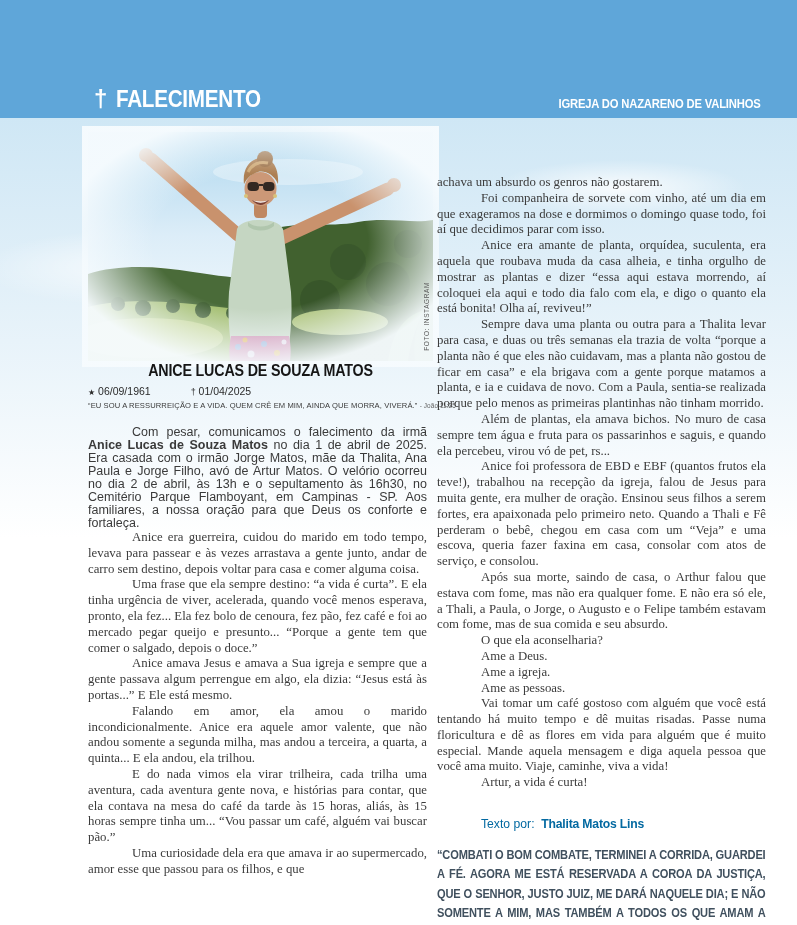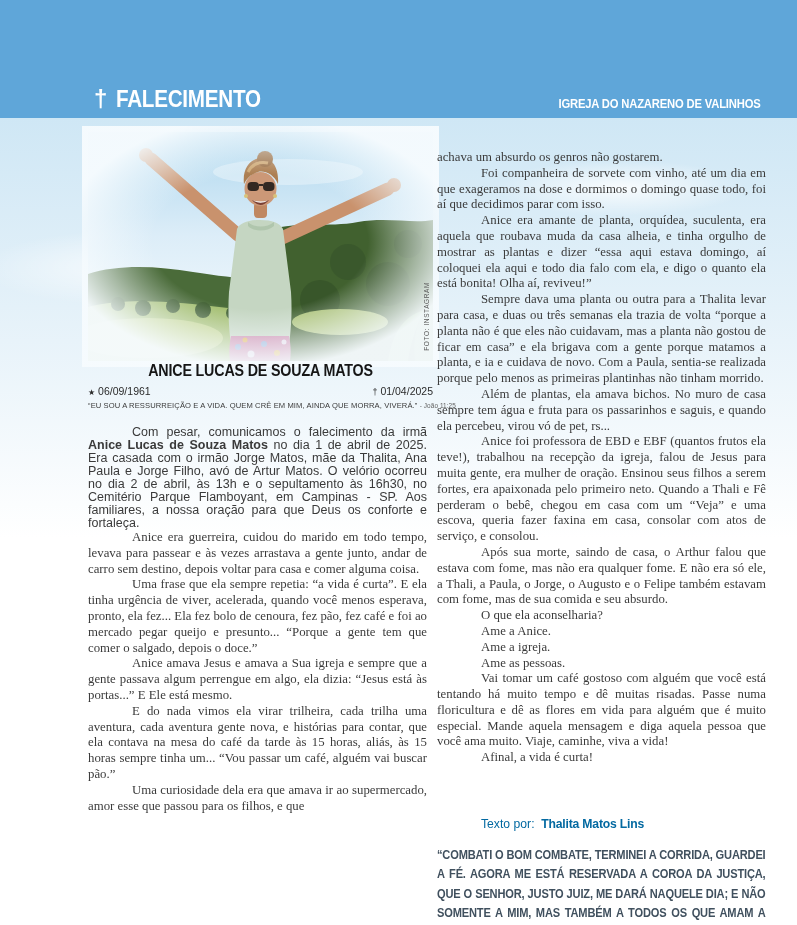--- a/index.html
+++ b/index.html
@@ -46,32 +46,32 @@
     position:absolute; right:3px; bottom:10px;
     writing-mode:vertical-rl; transform:rotate(180deg);
     font-size:6.5px; letter-spacing:.6px; color:#5a5a5a; z-index:2;
   }
   
   .name-block { position:absolute; left:88px; top:361px; width:345px; text-align:center; z-index:2; }
   .deceased-name {
     font-size:17px; font-weight:bold; color:#161616; letter-spacing:-0.2px;
     transform:scaleX(0.84); transform-origin:center top; white-space:nowrap;
   }
-  .dates { margin-top:4px; font-size:10.5px; color:#2b2b2b; display:flex; justify-content:space-between; gap:40px; }
+  .dates { margin-top:4px; font-size:10.5px; color:#2b2b2b; display:flex; justify-content:flex-start; gap:40px; }
   .dates .sym { font-size:9px; }
   .dates .star { font-size:8px; }
   .scripture { margin-top:4px; font-size:7.6px; color:#3a3a3a; letter-spacing:.1px; white-space:nowrap; }
   .scripture-ref { font-size:6.4px; color:#5e5e5e; }
   
   .col-left {
     position:absolute; left:88px; top:426px; width:339px; height:499px;
     overflow:hidden; z-index:2;
   }
   .col-right-paras {
-    position:absolute; left:437px; top:150px; width:329px; height:648px;
+    position:absolute; left:437px; top:175px; width:329px; height:648px;
     overflow:hidden; z-index:2;
   }
   p.para {
     font-family:"Liberation Serif", serif;
     font-size:12.8px; line-height:15.8px; color:#3b3b3b;
     text-align:justify; text-indent:44px;
   }
   p.para.sans {
     font-family:"Liberation Sans", sans-serif;
     font-size:12.5px; line-height:13px; color:#3a3a3a;
@@ -173,40 +173,41 @@
     <div class="dates">
       <span class="date"><span class="sym star">★</span> <span>06/09/1961</span></span>
       <span class="date"><span class="sym">†</span> <span>01/04/2025</span></span>
     </div>
     <div class="scripture"><span>“EU SOU A RESSURREIÇÃO E A VIDA. QUEM CRÊ EM MIM, AINDA QUE MORRA, VIVERÁ.”</span> <span class="scripture-ref">- João 11:25</span></div>
   </div>
 
   <div class="col-left">
       <p class="para sans"><span>Com pesar, comunicamos o falecimento da irmã </span><span style="font-weight: bold;">Anice Lucas de Souza Matos</span><span> no dia 1 de abril de 2025. Era casada com o irmão Jorge Matos, mãe da Thalita, Ana Paula e Jorge Filho, avó de Artur Matos. O velório ocorreu no dia 2 de abril, às 13h e o sepultamento às 16h30, no Cemitério Parque Flamboyant, em Campinas - SP. Aos familiares, a nossa oração para que Deus os conforte e fortaleça.</span></p>
       <p class="para">Anice era guerreira, cuidou do marido em todo tempo, levava para passear e às vezes arrastava a gente junto, andar de carro sem destino, depois voltar para casa e comer alguma coisa.</p>
-      <p class="para">Uma frase que ela sempre repetia: “a vida é curta”. E ela tinha urgência de viver, acelerada, quando você menos esperava, pronto, ela fez... Ela fez bolo de cenoura, fez pão, fez café e foi ao mercado pegar queijo e presunto... “Porque a gente tem que comer o salgado, depois o doce.”</p>
+      <p class="para">Uma frase que ela sempre destino: “a vida é curta”. E ela tinha urgência de viver, acelerada, quando você menos esperava, pronto, ela fez... Ela fez bolo de cenoura, fez pão, fez café e foi ao mercado pegar queijo e presunto... “Porque a gente tem que comer o salgado, depois o doce.”</p>
       <p class="para">Anice amava Jesus e amava a Sua igreja e sempre que a gente passava algum perrengue em algo, ela dizia: “Jesus está às portas...” E Ele está mesmo.</p>
+      <p class="para">Falando em amor, ela amou o marido incondicionalmente. Anice era aquele amor valente, que não andou somente a segunda milha, mas andou a terceira, a quarta, a quinta... E ela andou, ela trilhou.</p>
       <p class="para">E do nada vimos ela virar trilheira, cada trilha uma aventura, cada aventura gente nova, e histórias para contar, que ela contava na mesa do café da tarde às 15 horas, aliás, às 15 horas sempre tinha um... “Vou passar um café, alguém vai buscar pão.”</p>
       <p class="para">Uma curiosidade dela era que amava ir ao supermercado, amor esse que passou para os filhos, e que</p>
     </div>
 
   <div class="col-right-paras">
       <p class="para noindent">achava um absurdo os genros não gostarem.</p>
       <p class="para">Foi companheira de sorvete com vinho, até um dia em que exageramos na dose e dormimos o domingo quase todo, foi aí que decidimos parar com isso.</p>
-      <p class="para">Anice era amante de planta, orquídea, suculenta, era aquela que roubava muda da casa alheia, e tinha orgulho de mostrar as plantas e dizer “essa aqui estava domingo, aí coloquei ela aqui e todo dia falo com ela, e digo o quanto ela está bonita! Olha aí, reviveu!”</p>
+      <p class="para">Anice era amante de planta, orquídea, suculenta, era aquela que roubava muda da casa alheia, e tinha orgulho de mostrar as plantas e dizer “essa aqui estava morrendo, aí coloquei ela aqui e todo dia falo com ela, e digo o quanto ela está bonita! Olha aí, reviveu!”</p>
       <p class="para">Sempre dava uma planta ou outra para a Thalita levar para casa, e duas ou três semanas ela trazia de volta “porque a planta não é que eles não cuidavam, mas a planta não gostou de ficar em casa” e ela brigava com a gente porque matamos a planta, e ia e cuidava de novo. Com a Paula, sentia-se realizada porque pelo menos as primeiras plantinhas não tinham morrido.</p>
       <p class="para">Além de plantas, ela amava bichos. No muro de casa sempre tem água e fruta para os passarinhos e saguis, e quando ela percebeu, virou vó de pet, rs...</p>
       <p class="para">Anice foi professora de EBD e EBF (quantos frutos ela teve!), trabalhou na recepção da igreja, falou de Jesus para muita gente, era mulher de oração. Ensinou seus filhos a serem fortes, era apaixonada pelo primeiro neto. Quando a Thali e Fê perderam o bebê, chegou em casa com um “Veja” e uma escova, queria fazer faxina em casa, consolar com atos de serviço, e consolou.</p>
       <p class="para">Após sua morte, saindo de casa, o Arthur falou que estava com fome, mas não era qualquer fome. E não era só ele, a Thali, a Paula, o Jorge, o Augusto e o Felipe também estavam com fome, mas de sua comida e seu absurdo.</p>
       <p class="para">O que ela aconselharia?</p>
-      <p class="para">Ame a Anice.</p>
+      <p class="para">Ame a Deus.</p>
       <p class="para">Ame a igreja.</p>
       <p class="para">Ame as pessoas.</p>
       <p class="para">Vai tomar um café gostoso com alguém que você está tentando há muito tempo e dê muitas risadas. Passe numa floricultura e dê as flores em vida para alguém que é muito especial. Mande aquela mensagem e diga aquela pessoa que você ama muito. Viaje, caminhe, viva a vida!</p>
-      <p class="para">Afinal, a vida é curta!</p>
+      <p class="para">Artur, a vida é curta!</p>
     </div>
 
   <p class="byline"><span>Texto por:</span>&nbsp; <b>Thalita Matos Lins</b></p>
 
   <div class="quote" style="color: rgb(64, 80, 94);">
     <span>“COMBATI O BOM COMBATE, TERMINEI A CORRIDA, GUARDEI A FÉ. AGORA ME ESTÁ RESERVADA A COROA DA JUSTIÇA, QUE O SENHOR, JUSTO JUIZ, ME DARÁ NAQUELE DIA; E NÃO SOMENTE A MIM, MAS TAMBÉM A TODOS OS QUE AMAM A SUA VIDA.”</span> 
   </div>
 
 </div>
 

